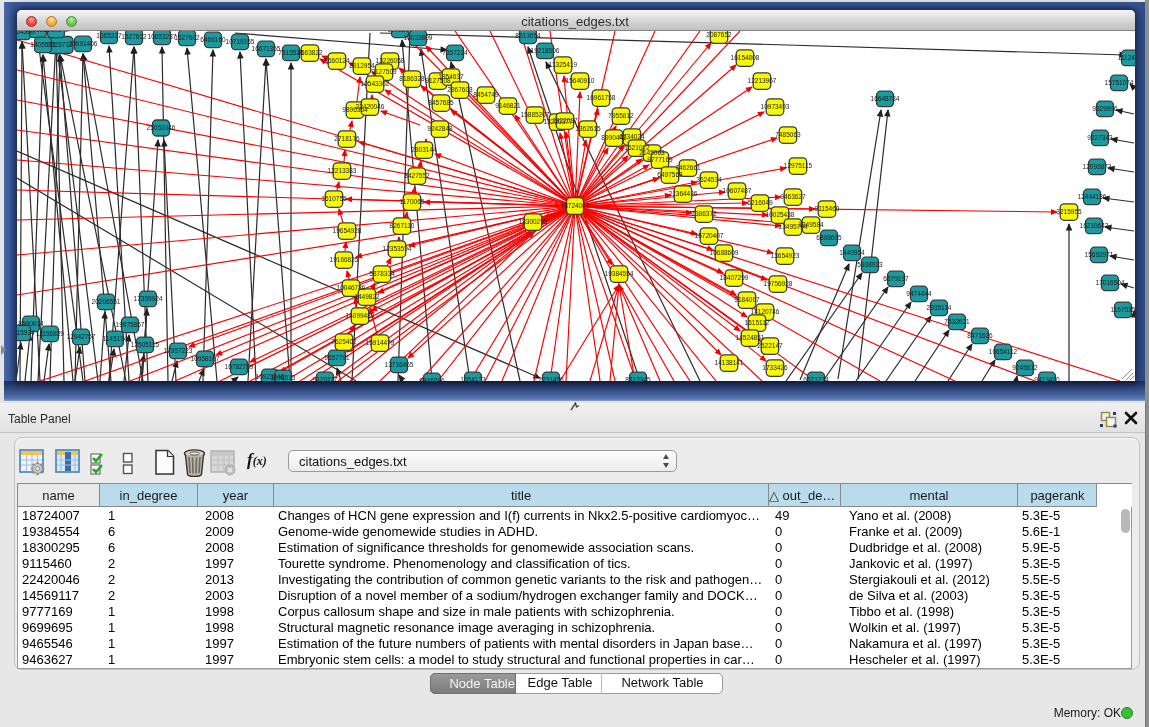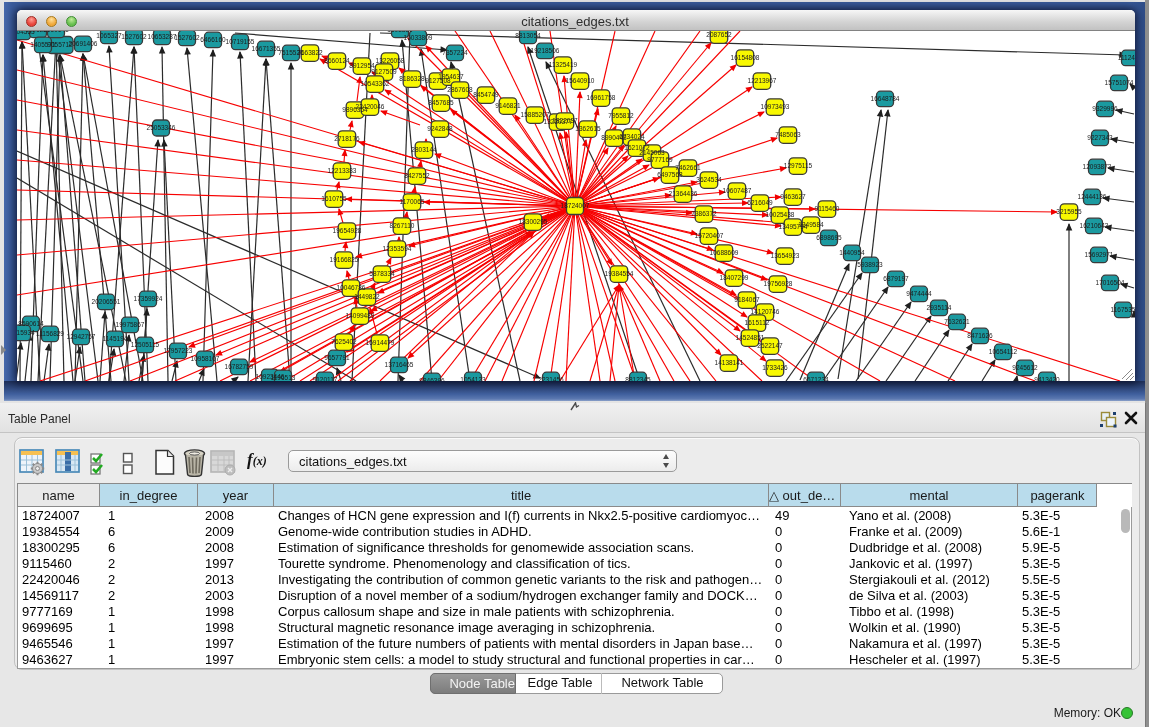--- a/index.html
+++ b/index.html
@@ -623,21 +623,21 @@
 <div class="abs" style="left:22px;top:508px;font-size:13px;color:#000;white-space:nowrap">18724007</div>
 <div class="abs" style="left:108px;top:508px;font-size:13px;color:#000;white-space:nowrap">1</div>
 <div class="abs" style="left:205px;top:508px;font-size:13px;color:#000;white-space:nowrap">2008</div>
 <div class="abs" style="left:278px;top:508px;font-size:13px;color:#000;white-space:nowrap">Changes of HCN gene expression and I(f) currents in Nkx2.5-positive cardiomyoc…</div>
 <div class="abs" style="left:775px;top:508px;font-size:13px;color:#000;white-space:nowrap">49</div>
 <div class="abs" style="left:849px;top:508px;font-size:13px;color:#000;white-space:nowrap">Yano et al. (2008)</div>
 <div class="abs" style="left:1022px;top:508px;font-size:13px;color:#000;white-space:nowrap">5.3E-5</div>
 <div class="abs" style="left:22px;top:524px;font-size:13px;color:#000;white-space:nowrap">19384554</div>
 <div class="abs" style="left:108px;top:524px;font-size:13px;color:#000;white-space:nowrap">6</div>
 <div class="abs" style="left:205px;top:524px;font-size:13px;color:#000;white-space:nowrap">2009</div>
-<div class="abs" style="left:278px;top:524px;font-size:13px;color:#000;white-space:nowrap">Genome-wide contribution studies in ADHD.</div>
+<div class="abs" style="left:278px;top:524px;font-size:13px;color:#000;white-space:nowrap">Genome-wide genomewide studies in ADHD.</div>
 <div class="abs" style="left:775px;top:524px;font-size:13px;color:#000;white-space:nowrap">0</div>
 <div class="abs" style="left:849px;top:524px;font-size:13px;color:#000;white-space:nowrap">Franke et al. (2009)</div>
 <div class="abs" style="left:1022px;top:524px;font-size:13px;color:#000;white-space:nowrap">5.6E-1</div>
 <div class="abs" style="left:22px;top:540px;font-size:13px;color:#000;white-space:nowrap">18300295</div>
 <div class="abs" style="left:108px;top:540px;font-size:13px;color:#000;white-space:nowrap">6</div>
 <div class="abs" style="left:205px;top:540px;font-size:13px;color:#000;white-space:nowrap">2008</div>
 <div class="abs" style="left:278px;top:540px;font-size:13px;color:#000;white-space:nowrap">Estimation of significance thresholds for genomewide association scans.</div>
 <div class="abs" style="left:775px;top:540px;font-size:13px;color:#000;white-space:nowrap">0</div>
 <div class="abs" style="left:849px;top:540px;font-size:13px;color:#000;white-space:nowrap">Dudbridge et al. (2008)</div>
 <div class="abs" style="left:1022px;top:540px;font-size:13px;color:#000;white-space:nowrap">5.9E-5</div>
@@ -667,21 +667,21 @@
 <div class="abs" style="left:205px;top:604px;font-size:13px;color:#000;white-space:nowrap">1998</div>
 <div class="abs" style="left:278px;top:604px;font-size:13px;color:#000;white-space:nowrap">Corpus callosum shape and size in male patients with schizophrenia.</div>
 <div class="abs" style="left:775px;top:604px;font-size:13px;color:#000;white-space:nowrap">0</div>
 <div class="abs" style="left:849px;top:604px;font-size:13px;color:#000;white-space:nowrap">Tibbo et al. (1998)</div>
 <div class="abs" style="left:1022px;top:604px;font-size:13px;color:#000;white-space:nowrap">5.3E-5</div>
 <div class="abs" style="left:22px;top:620px;font-size:13px;color:#000;white-space:nowrap">9699695</div>
 <div class="abs" style="left:108px;top:620px;font-size:13px;color:#000;white-space:nowrap">1</div>
 <div class="abs" style="left:205px;top:620px;font-size:13px;color:#000;white-space:nowrap">1998</div>
 <div class="abs" style="left:278px;top:620px;font-size:13px;color:#000;white-space:nowrap">Structural magnetic resonance image averaging in schizophrenia.</div>
 <div class="abs" style="left:775px;top:620px;font-size:13px;color:#000;white-space:nowrap">0</div>
-<div class="abs" style="left:849px;top:620px;font-size:13px;color:#000;white-space:nowrap">Wolkin et al. (1990)</div>
+<div class="abs" style="left:849px;top:620px;font-size:13px;color:#000;white-space:nowrap">Wolkin et al. (1997)</div>
 <div class="abs" style="left:1022px;top:620px;font-size:13px;color:#000;white-space:nowrap">5.3E-5</div>
 <div class="abs" style="left:22px;top:636px;font-size:13px;color:#000;white-space:nowrap">9465546</div>
 <div class="abs" style="left:108px;top:636px;font-size:13px;color:#000;white-space:nowrap">1</div>
 <div class="abs" style="left:205px;top:636px;font-size:13px;color:#000;white-space:nowrap">1997</div>
 <div class="abs" style="left:278px;top:636px;font-size:13px;color:#000;white-space:nowrap">Estimation of the future numbers of patients with mental disorders in Japan base…</div>
 <div class="abs" style="left:775px;top:636px;font-size:13px;color:#000;white-space:nowrap">0</div>
 <div class="abs" style="left:849px;top:636px;font-size:13px;color:#000;white-space:nowrap">Nakamura et al. (1997)</div>
 <div class="abs" style="left:1022px;top:636px;font-size:13px;color:#000;white-space:nowrap">5.3E-5</div>
 <div class="abs" style="left:22px;top:652px;font-size:13px;color:#000;white-space:nowrap">9463627</div>
 <div class="abs" style="left:108px;top:652px;font-size:13px;color:#000;white-space:nowrap">1</div>

